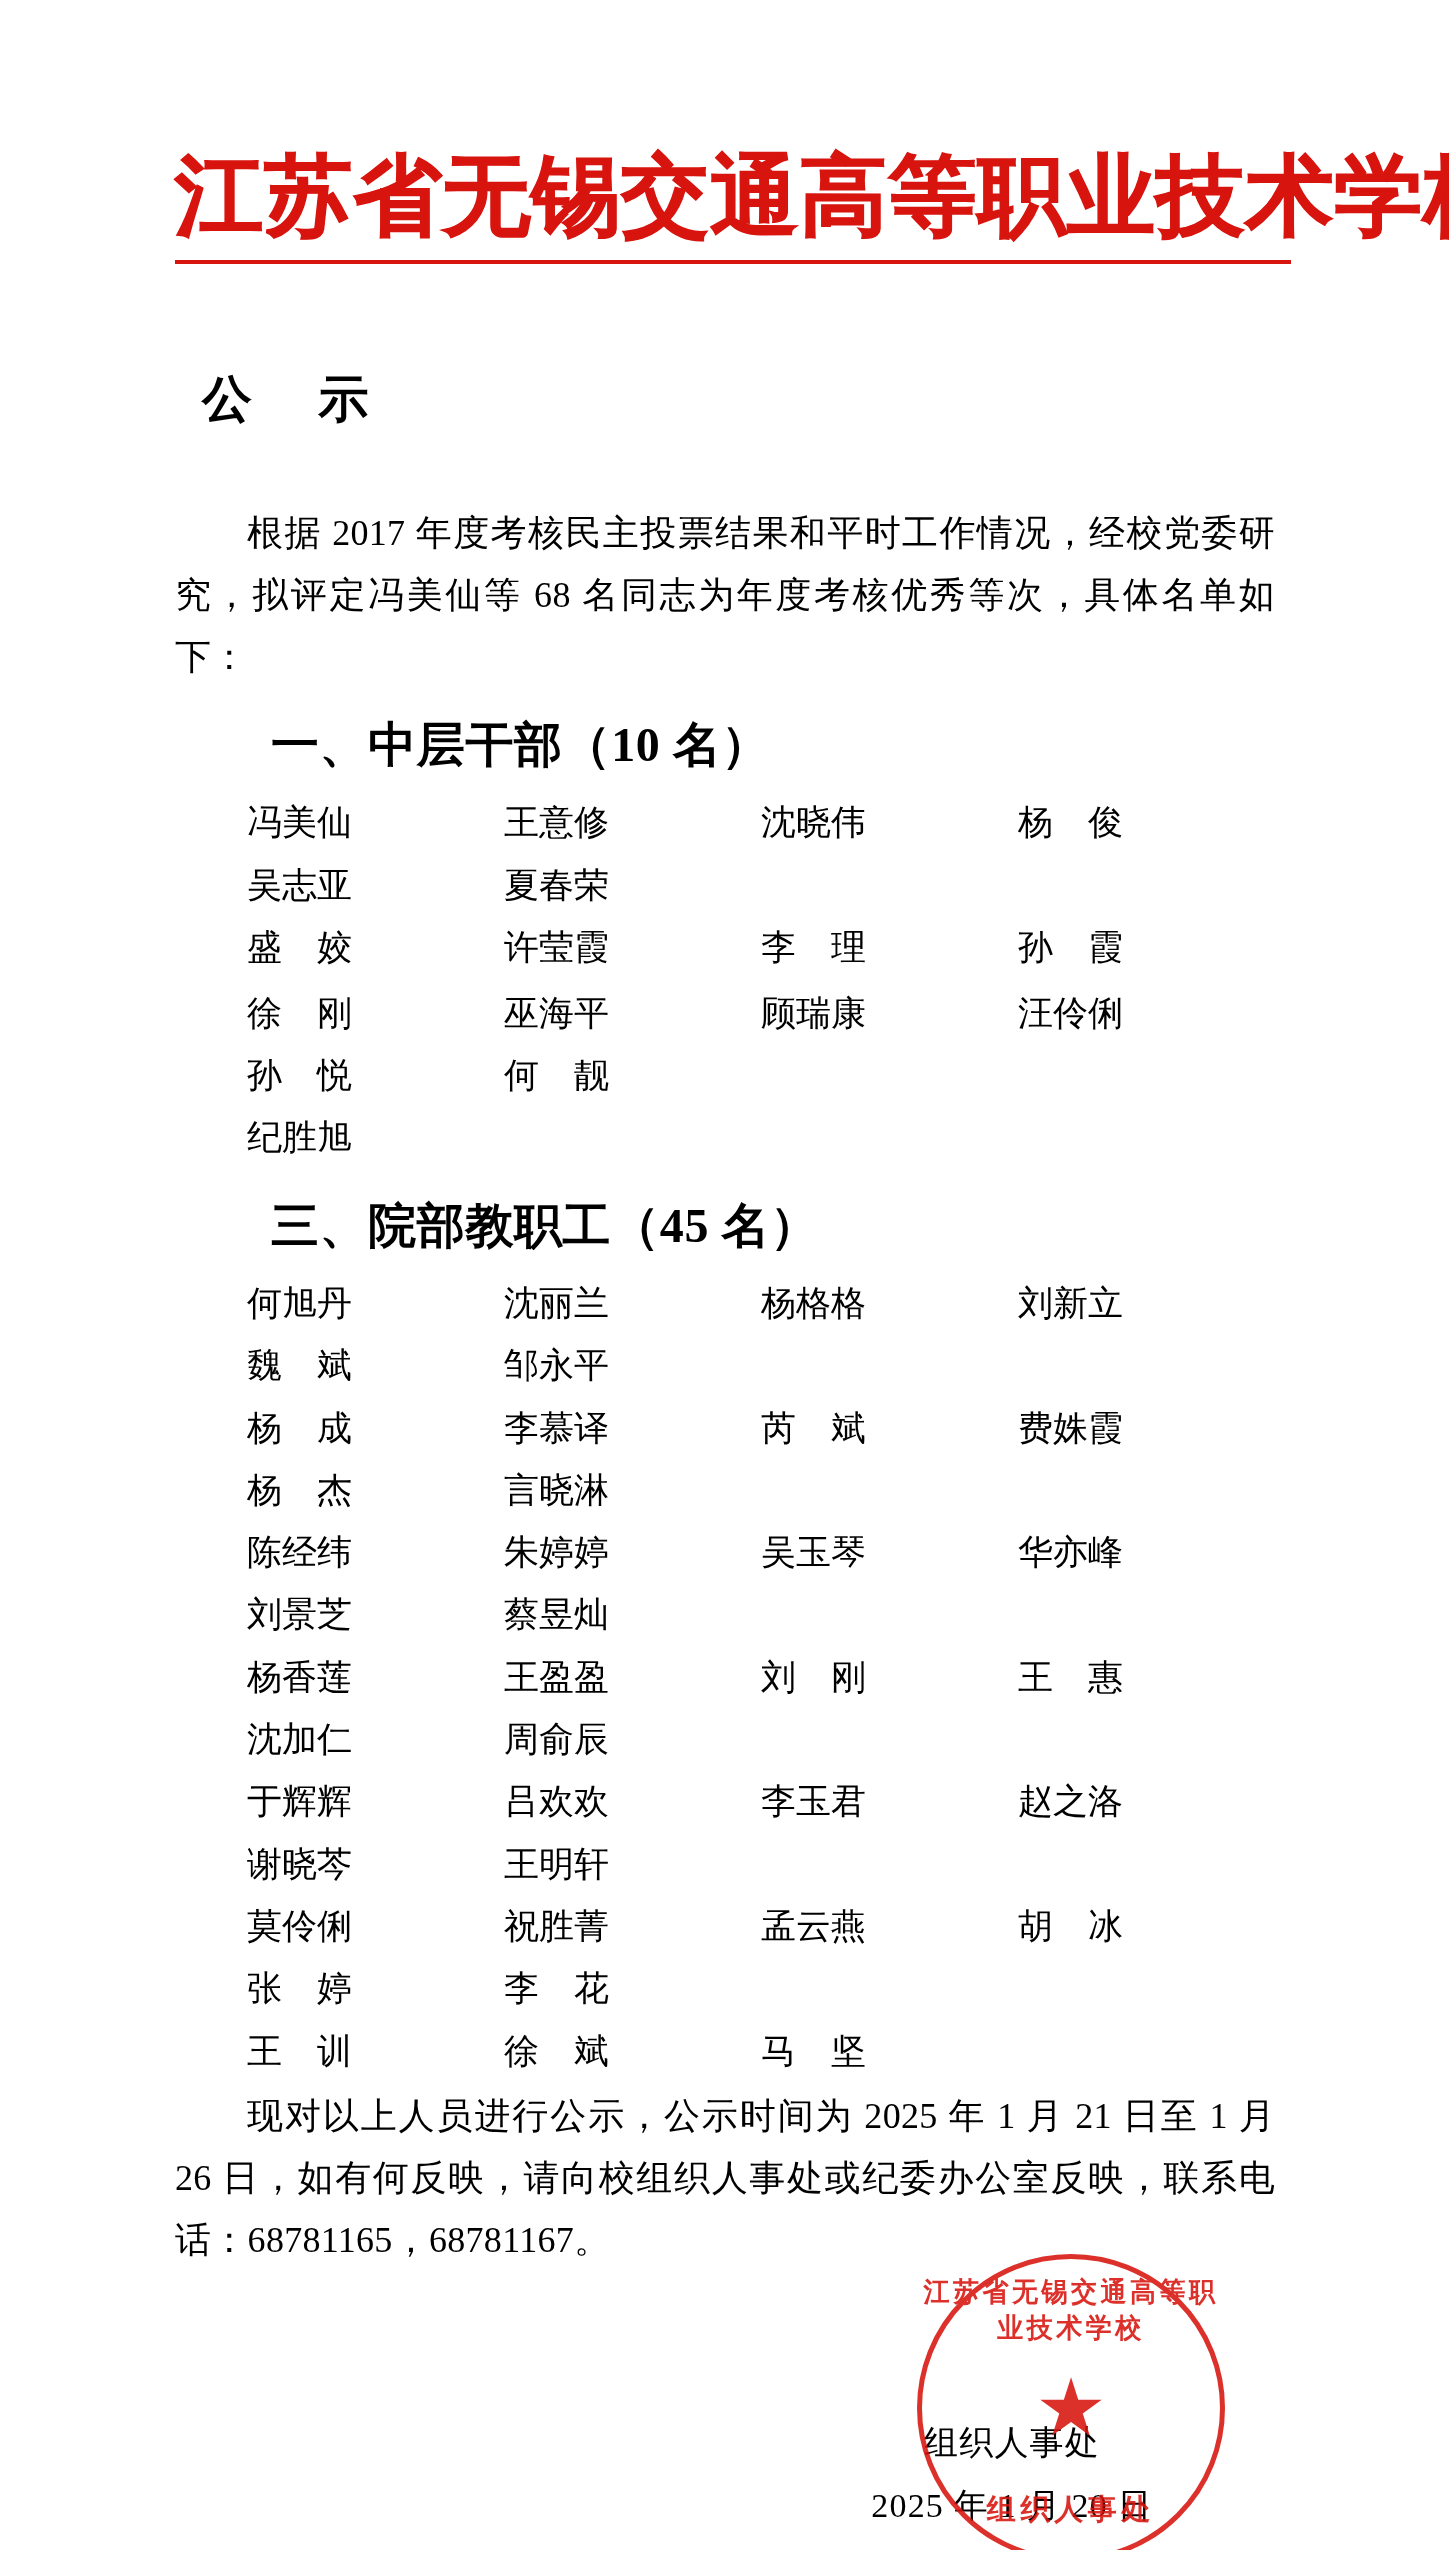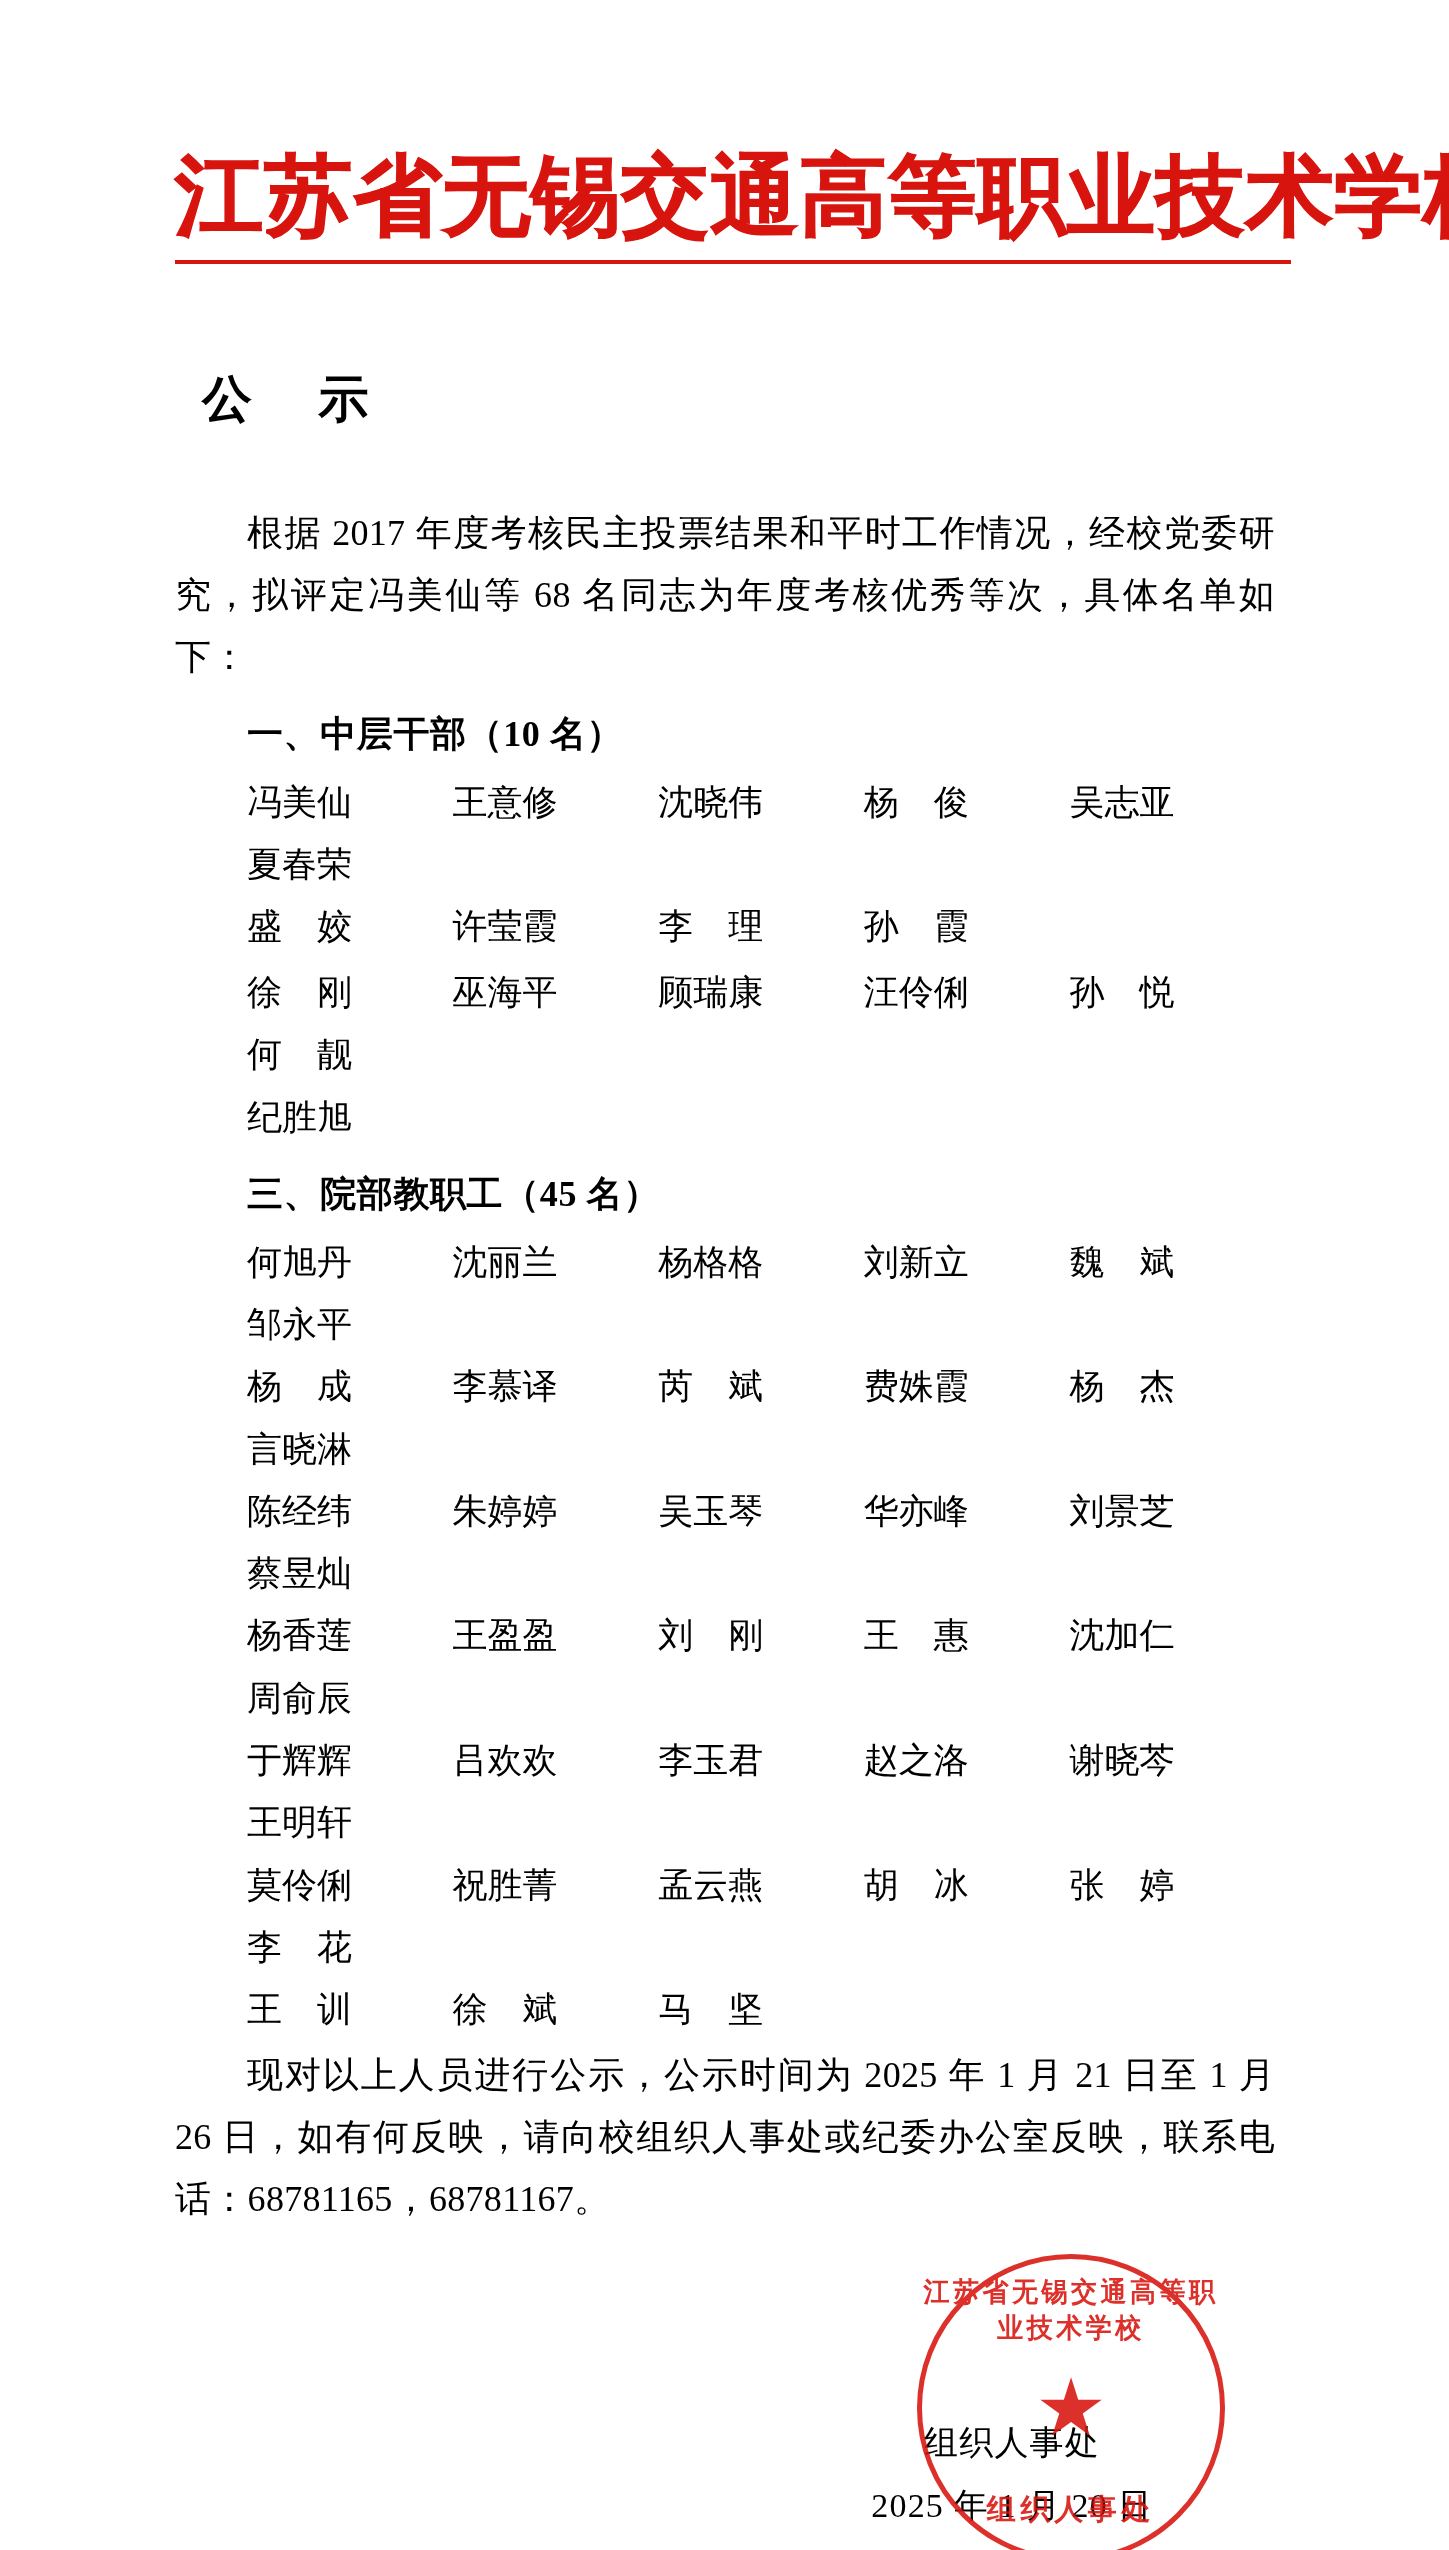--- a/index.html
+++ b/index.html
@@ -64,35 +64,35 @@
     line-height: 1.72;
     text-align: justify;
     letter-spacing: 0.3px;
   }
   .para {
     text-indent: 2em;
     margin: 0 0 8.2px 0;
   }
 
   .section-head {
-    font-size: 36px;
+    font-size: 48px;
     font-weight: bold;
     margin: 15px 0 5.8px 0;
     text-indent: 2em;
     letter-spacing: 0.6px;
   }
 
   
   .names {
     margin: 0 0 3.5px 0;
     padding-left: 2em;
   }
   .name-row {
     display: grid;
-    grid-template-columns: repeat(5, 1fr);
+    grid-template-columns: repeat(4, 1fr);
     font-size: 35px;
     line-height: 1.78;
     letter-spacing: 0;
   }
   .name-cell {
     white-space: pre;
     text-align: left;
   }
 
   

